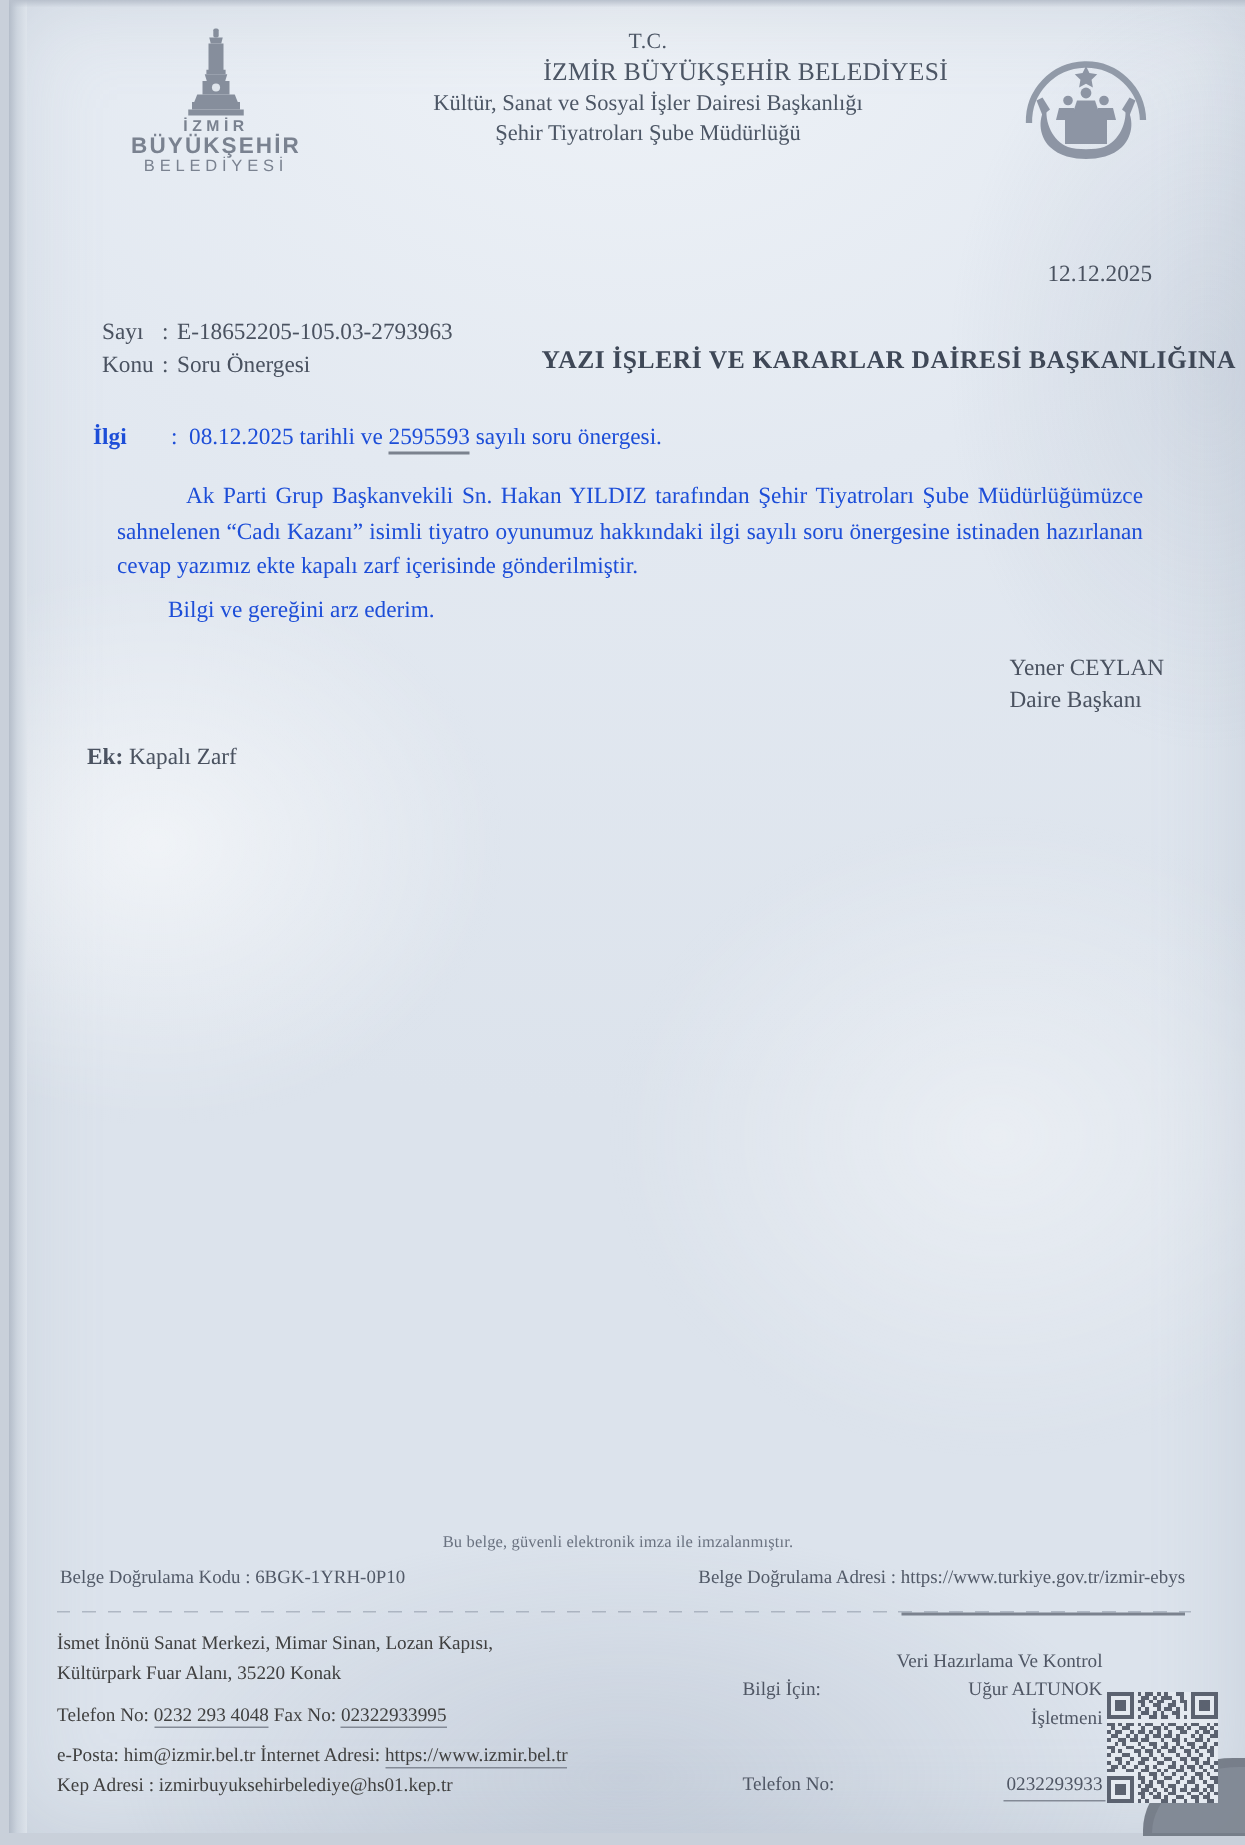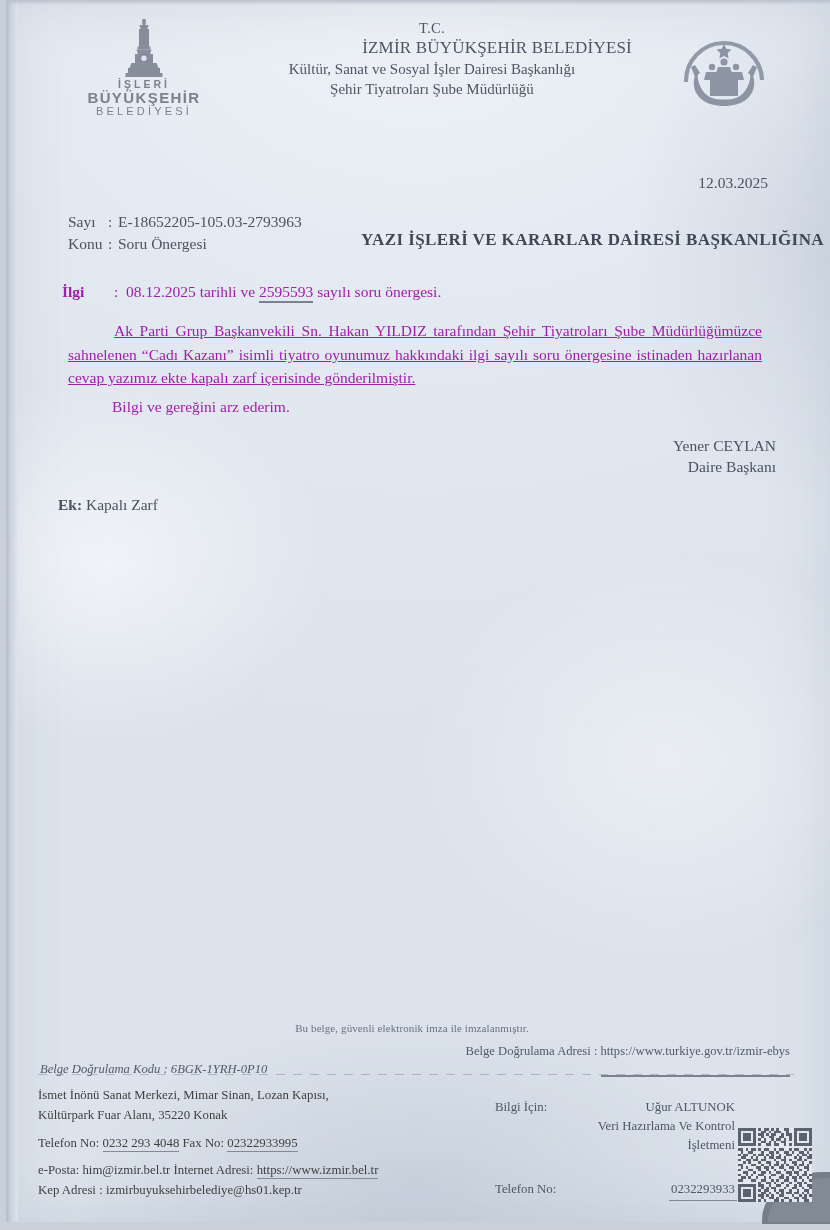--- a/index.html
+++ b/index.html
@@ -144,40 +144,39 @@
     box-sizing: border-box;
   }
 
   
   .body-block {
     position: absolute;
     left: 62px; top: 280px;
     width: 700px;
     font-size: 15.5px;
     line-height: 1.5;
-    color: #a21caf;
+    color: #1d4ed8;
   }
   .ilgi-row { margin-bottom: 16px; }
   .ilgi-label { display:inline-block; width: 52px; font-weight: bold; }
   .ilgi-colon { display:inline-block; width: 12px; }
   .u-num { border-bottom: 2px solid #7b828e; padding-bottom: 1px; }
   .para {
     text-indent: 46px;
     text-align: justify;
-    margin: 0 0 5px 6px;
+    margin: 0 0 5px 16px;
     line-height: 1.52;
-    text-decoration: underline;
   }
   .para2 { text-indent: 46px; margin: 4px; }
 
   
   .signature {
     position: absolute;
     right: 48px; top: 436px;
-    text-align: right;
+    text-align: left;
     font-size: 15.5px;
     line-height: 1.35;
     color: #4a5260;
   }
 
   
   .attachment {
     position: absolute;
     left: 58px; top: 496px;
     font-size: 15.5px;
@@ -194,21 +193,21 @@
     color: #6a7280;
     letter-spacing: .1px;
   }
   .verify-row {
     position: absolute;
     left: 40px; top: 1044px;
     width: 750px;
     font-size: 12.6px;
     color: #525a68;
   }
-  .verify-code { position: absolute; left: 0; top: 18px; font-style: italic; }
+  .verify-code { position: absolute; left: 0; top: 0; }
   .verify-addr { position: absolute; right: 0; top: 0; }
   .verify-addr .u-link { border-bottom: 2px solid #7b828e; padding-bottom: 17px; }
 
   .divider {
     position: absolute;
     left: 38px; top: 1074px;
     width: 756px;
     height: 1px;
     background: repeating-linear-gradient(90deg,
       rgba(120,130,146,.45) 0px, rgba(120,130,146,.45) 9px,
@@ -271,21 +270,21 @@
             <rect x="23" y="11" width="10" height="18"></rect>
             <rect x="21.6" y="28.5" width="12.8" height="3"></rect>
             <path d="M20.5 31.5 h15 l-1.5 5 h-12 z"></path>
             <rect x="19" y="36" width="18" height="9"></rect>
             <circle cx="28" cy="40.3" r="2.7" fill="#dfe5ec"></circle>
             <path d="M15.5 45 h25 l2 5 h-29 z"></path>
             <rect x="12" y="50" width="32" height="5"></rect>
             <rect x="9.5" y="55" width="37" height="4"></rect>
           </g>
         </svg>
-        <div class="l1">İŞLERİ</div>
+        <div class="l1">İZMİR</div>
         <div class="l2">BÜYÜKŞEHİR</div>
         <div class="l3">BELEDİYESİ</div>
       </div>
 
       <div class="header-center">
         <div class="hc-tc">T.C.</div>
         <div class="hc-main">İZMİR BÜYÜKŞEHİR BELEDİYESİ</div>
         <div class="hc-sub1">Kültür, Sanat ve Sosyal İşler Dairesi Başkanlığı</div>
         <div class="hc-sub2">Şehir Tiyatroları Şube Müdürlüğü</div>
       </div>
@@ -308,21 +307,21 @@
             <path d="M76 53 l5 -8 4 2 -4 10 z"></path>
             <path d="M26 50 C20 58 20 70 28 78 C34 84 44 86 52 86 C60 86 70 84 76 78 C84 70 84 58 78 50 C80 62 74 74 64 78 C58 80 46 80 40 78 C30 74 24 62 26 50 Z"></path>
           </g>
         </svg>
       </div>
     </div>
 
     <div class="meta">
       <div class="meta-row">
         <span class="meta-label">Sayı</span><span class="meta-colon">:</span><span>E-18652205-105.03-2793963</span>
-        <span class="meta-date">12.03.2025</span>
+        <span class="meta-date">12.12.2025</span>
       </div>
       <div class="meta-row">
         <span class="meta-label">Konu</span><span class="meta-colon">:</span><span>Soru Önergesi</span>
       </div>
     </div>
 
     <div class="doc-title">YAZI İŞLERİ VE KARARLAR DAİRESİ BAŞKANLIĞINA</div>
 
     <div class="body-block">
       <div class="ilgi-row">
@@ -366,25 +365,25 @@
       <div>
         <span>e-Posta: him@izmir.bel.tr İnternet Adresi: </span><span class="u-soft">https://www.izmir.bel.tr</span>
       </div>
       <div>
         <span>Kep Adresi : </span><span>izmirbuyuksehirbelediye@hs01.kep.tr</span>
       </div>
     </div>
 
     <div class="info-block">
       <div class="info-row">
+        <span class="info-value">Veri Hazırlama Ve Kontrol</span>
+      </div>
+      <div class="info-row">
         <span class="info-label">Bilgi İçin:</span>
         <span class="info-value">Uğur ALTUNOK</span>
-      </div>
-      <div class="info-row">
-        <span class="info-value">Veri Hazırlama Ve Kontrol</span>
       </div>
       <div class="info-row">
         <span class="info-value">İşletmeni</span>
       </div>
       <div class="info-tel">
         <span class="info-label">Telefon No:</span>
         <div class="tel-wrap">
           <span class="info-value">0232293933</span>
         </div>
       </div>

